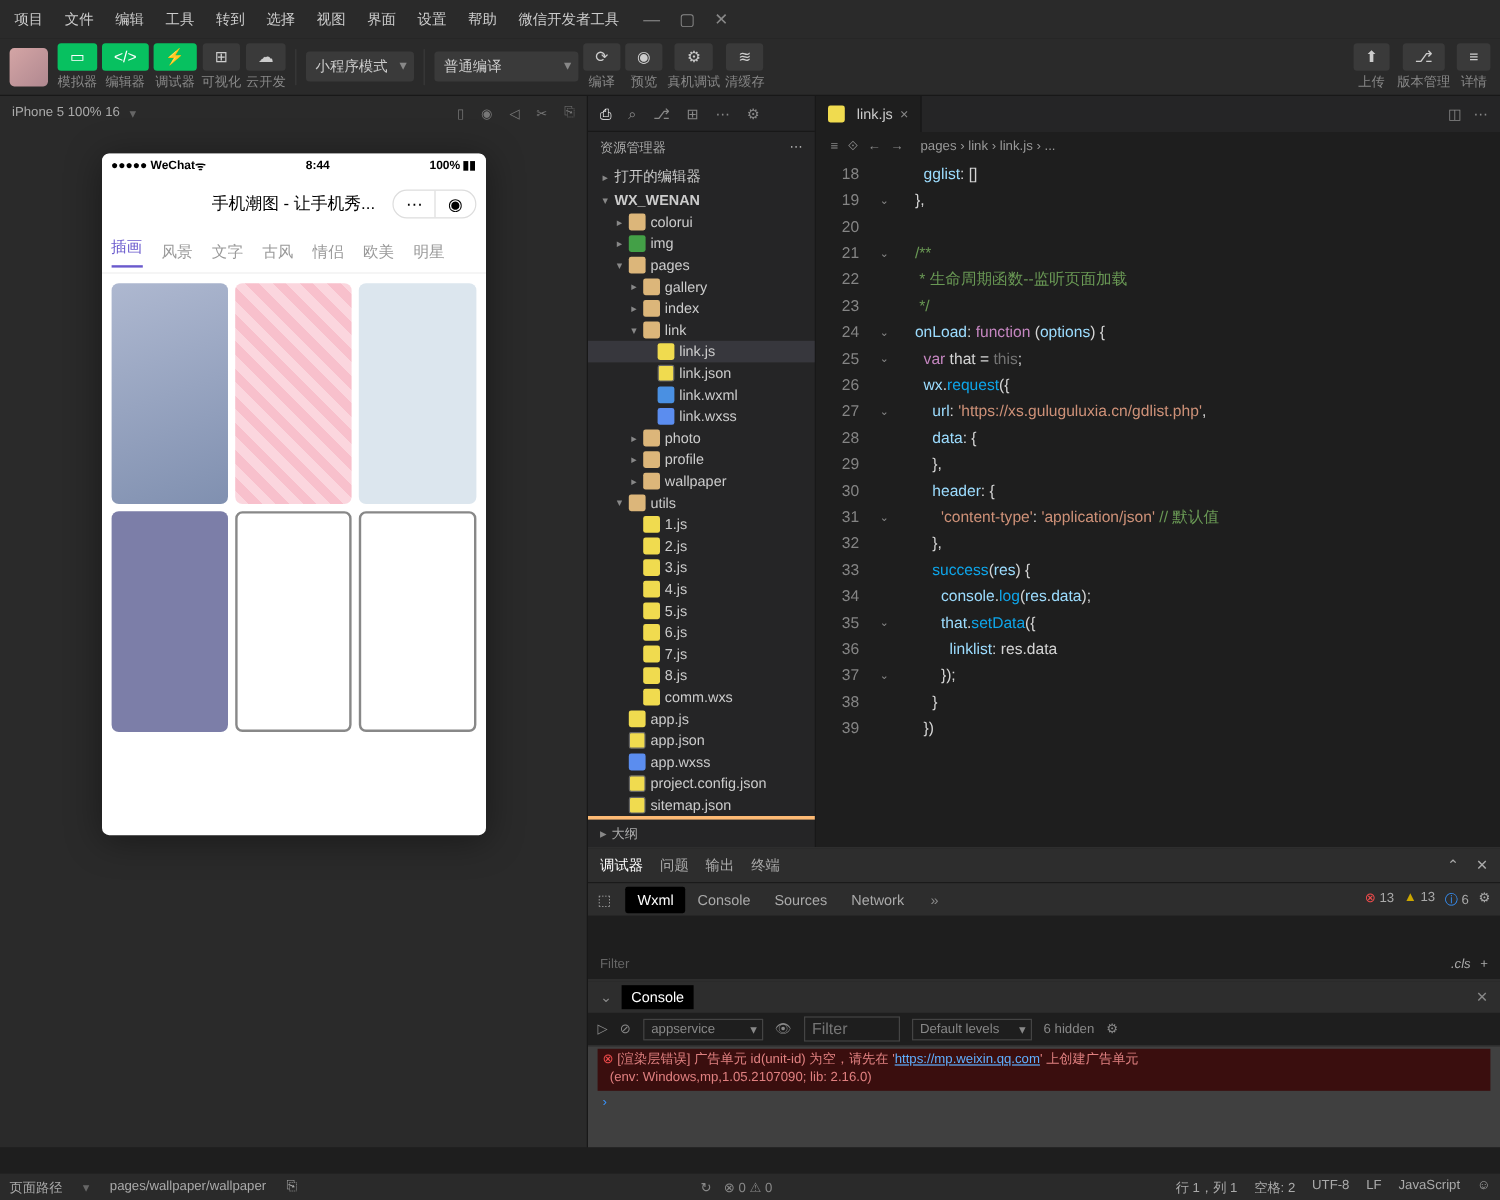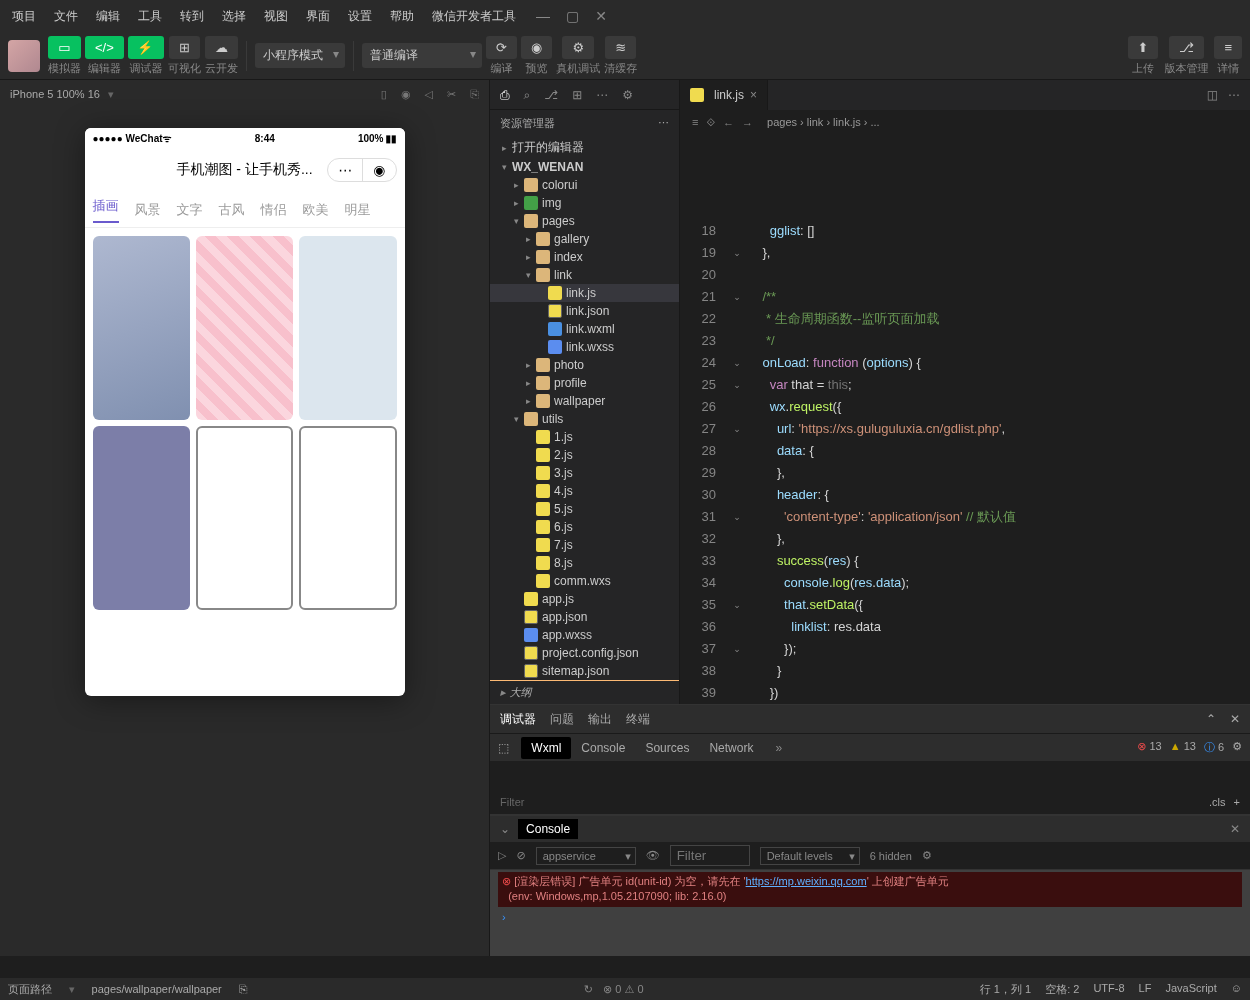--- a/index.html
+++ b/index.html
@@ -64,53 +64,53 @@
 .explorer-header { padding: 6px 10px; color: #aaa; font-size: 11px; display: flex; justify-content: space-between;}
 .tree { flex: 1; overflow: auto; font-size: 12px; }
 .tree-item { display: flex; align-items: center; padding: 2px 4px; color: #ccc; cursor: pointer; white-space: nowrap;}
 .tree-item.selected { background: #37373d; }
 .indent-0 { padding-left: 12px; } .indent-1 { padding-left: 24px; } .indent-2 { padding-left: 36px; } .indent-3 { padding-left: 48px; }
 .tree-arrow { width: 10px; display: inline-block; color: #888; font-size: 9px; }
 .tree-icon { width: 14px; height: 14px; margin-right: 4px; display: inline-block; border-radius: 2px;}
 .ic-folder { background: #dcb67a; } .ic-folder-open { background: #dcb67a; }
 .ic-js { background: #f0db4f; } .ic-json { background: #f0db4f; border:1px solid #666;} .ic-wxml { background: #4a90e2; } .ic-wxss { background: #5b8def; } .ic-wxs{ background:#f0db4f;}
 .ic-img { background: #43a047; }
-.explorer-footer { padding: 4px 10px; border-top: 1px solid #fdba74; color: #aaa; font-size: 11px; font-style: italic;}
+.explorer-footer { padding: 4px 10px; border-top: 3px solid #fdba74; color: #aaa; font-size: 11px;}
 .explorer-footer .arrow { color:#888; margin-right:4px;}
 
 
 .editor-area { flex: 1; display: flex; flex-direction: column; background: #1e1e1e; }
 .editor-tabs { height: 30px; background: #252526; display: flex; align-items: stretch; }
 .editor-tab { display: flex; align-items: center; padding: 0 10px; background: #1e1e1e; color: #ccc; gap: 6px; border-right: 1px solid #181818; font-size: 12px;}
 .editor-tab .close { color: #888; cursor: pointer; }
 .editor-tab-actions { margin-left: auto; display: flex; align-items: center; gap: 10px; padding: 0 10px; color: #888;}
 .breadcrumb { height: 24px; display: flex; align-items: center; padding: 0 12px; color: #999; font-size: 11px; gap: 4px;}
 .breadcrumb .ic { color: #888; margin-right: 4px;}
-.code { flex: 1; background: #1e1e1e; font-family: Consolas, monospace; font-size: 13px; line-height: 22px; display: flex; overflow: hidden; align-items: flex-end;}
+.code { flex: 1; background: #1e1e1e; font-family: Consolas, monospace; font-size: 13px; line-height: 22px; display: flex; overflow: hidden;}
 .gutter { width: 50px; text-align: right; color: #858585; padding-right: 14px; user-select: none; position: relative;}
 .gutter .ln { height: 22px; }
 .fold-col { width: 14px; color: #888; font-size: 9px;}
 .fold-col div { height:22px; display:flex; align-items:center; justify-content:center;}
 .code-lines { flex: 1; white-space: pre; color: #d4d4d4; }
 .code-lines .ln { height: 22px; padding-left: 4px;}
-.kw { color: #c586c0; } .fn { color: #bef264; } .str { color: #ce9178; } .cmt { color: #6a9955; } .prop { color: #9cdcfe; } .this { color: #737373; } .punc { color: #d4d4d4;} .param{color:#9cdcfe;}
+.kw { color: #c586c0; } .fn { color: #0ea5e9; } .str { color: #ce9178; } .cmt { color: #6a9955; } .prop { color: #9cdcfe; } .this { color: #737373; } .punc { color: #d4d4d4;} .param{color:#9cdcfe;}
 
 
 .debugger-panel { height: 320px; display: flex; flex-direction: column; background: #1e1e1e; border-top: 1px solid #333;}
 .debug-tabs { height: 28px; background: #2d2d2d; display: flex; align-items: center; padding: 0 10px; gap: 14px; color: #aaa; font-size: 12px;}
 .debug-tabs .active { color: #fff; }
 .debug-tabs .right { margin-left: auto; cursor:pointer;}
 .devtools-tabs { height: 28px; background: #2d2d2d; display: flex; align-items: center; padding: 0 8px; gap: 12px; color: #aaa; font-size: 12px; border-top:1px solid #1a1a1a;}
 .devtools-tabs .active { color: #fff; background: #000; padding: 4px 8px; border-radius: 2px;}
 .devtools-tabs .badges { margin-left: auto; display: flex; gap: 8px; font-size: 11px;}
 .badge-err::before{content:"⊗ "; color:#f14c4c;} .badge-warn::before{content:"▲ "; color:#cca700;} .badge-info::before{content:"ⓘ "; color:#3794ff;}
 .styles-tabs { height: 26px; display: flex; align-items: center; padding: 0 10px; gap: 14px; color: #aaa; font-size: 12px; border-bottom: 1px solid #333;}
 .styles-tabs .active { color: #fff; }
 .styles-filter { height: 26px; display: flex; align-items: center; padding: 0 10px; color: #666; font-size: 11px; border-bottom: 1px solid #333;}
-.styles-filter .cls { margin-left: auto; color: #aaa;}
+.styles-filter .cls { margin-left: auto; color: #aaa; font-style: italic;}
 .styles-filter .plus { margin-left: 8px; color: #aaa;}
 
 .console-panel { flex:1; display:flex; flex-direction:column; border-top: 1px solid #333;}
 .console-header { height: 26px; background: #2d2d2d; display: flex; align-items: center; padding: 0 10px; color: #fff; font-size: 12px;}
 .console-header .close { margin-left: auto; color: #888;}
 .console-tools { height: 28px; display: flex; align-items: center; padding: 0 8px; gap: 10px; color: #888; font-size: 11px; border-bottom: 1px solid #333;}
 .console-tools .selector { background: #1e1e1e; padding: 2px 18px 2px 6px; border: 1px solid #444; position: relative; min-width:100px;}
 .console-tools .selector::after { content:"▾"; position:absolute; right:4px;}
 .console-tools input { background: #1e1e1e; border: 1px solid #444; color: #ccc; padding: 2px 6px; width: 80px;}
 .console-body { flex: 1; background: #404040; font-family: Consolas, monospace; font-size: 11px; padding: 2px 8px;}

